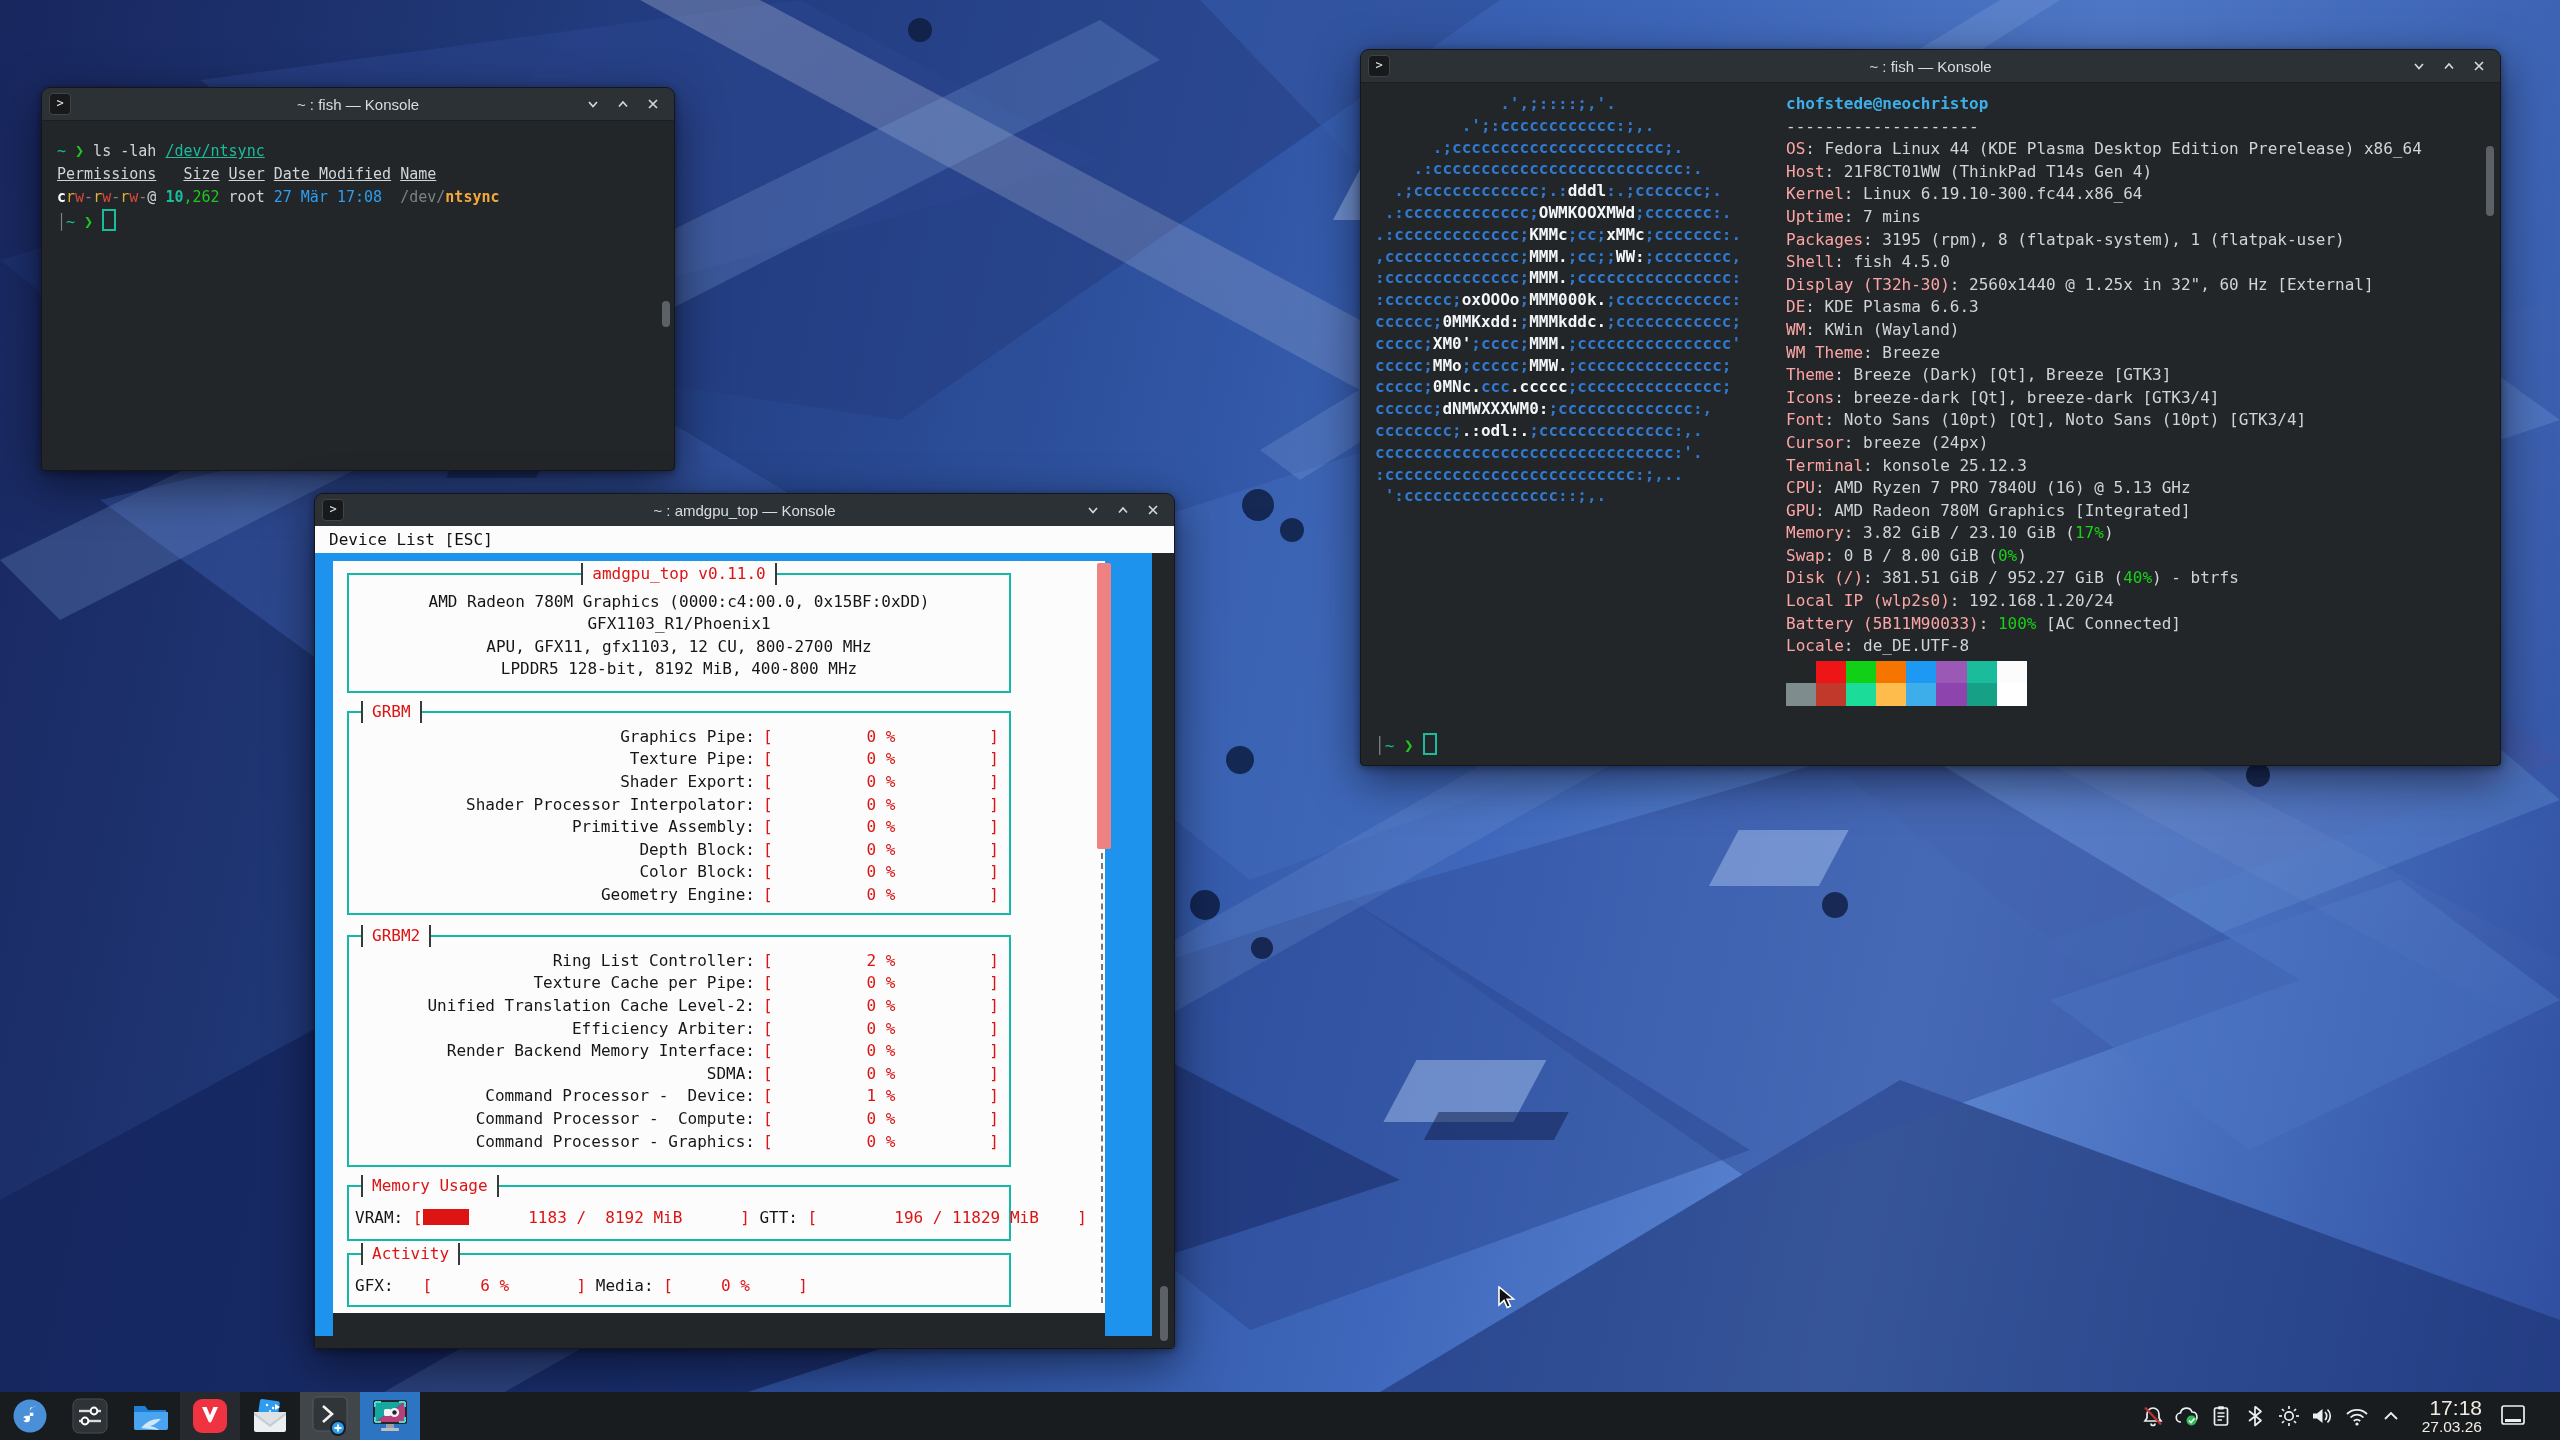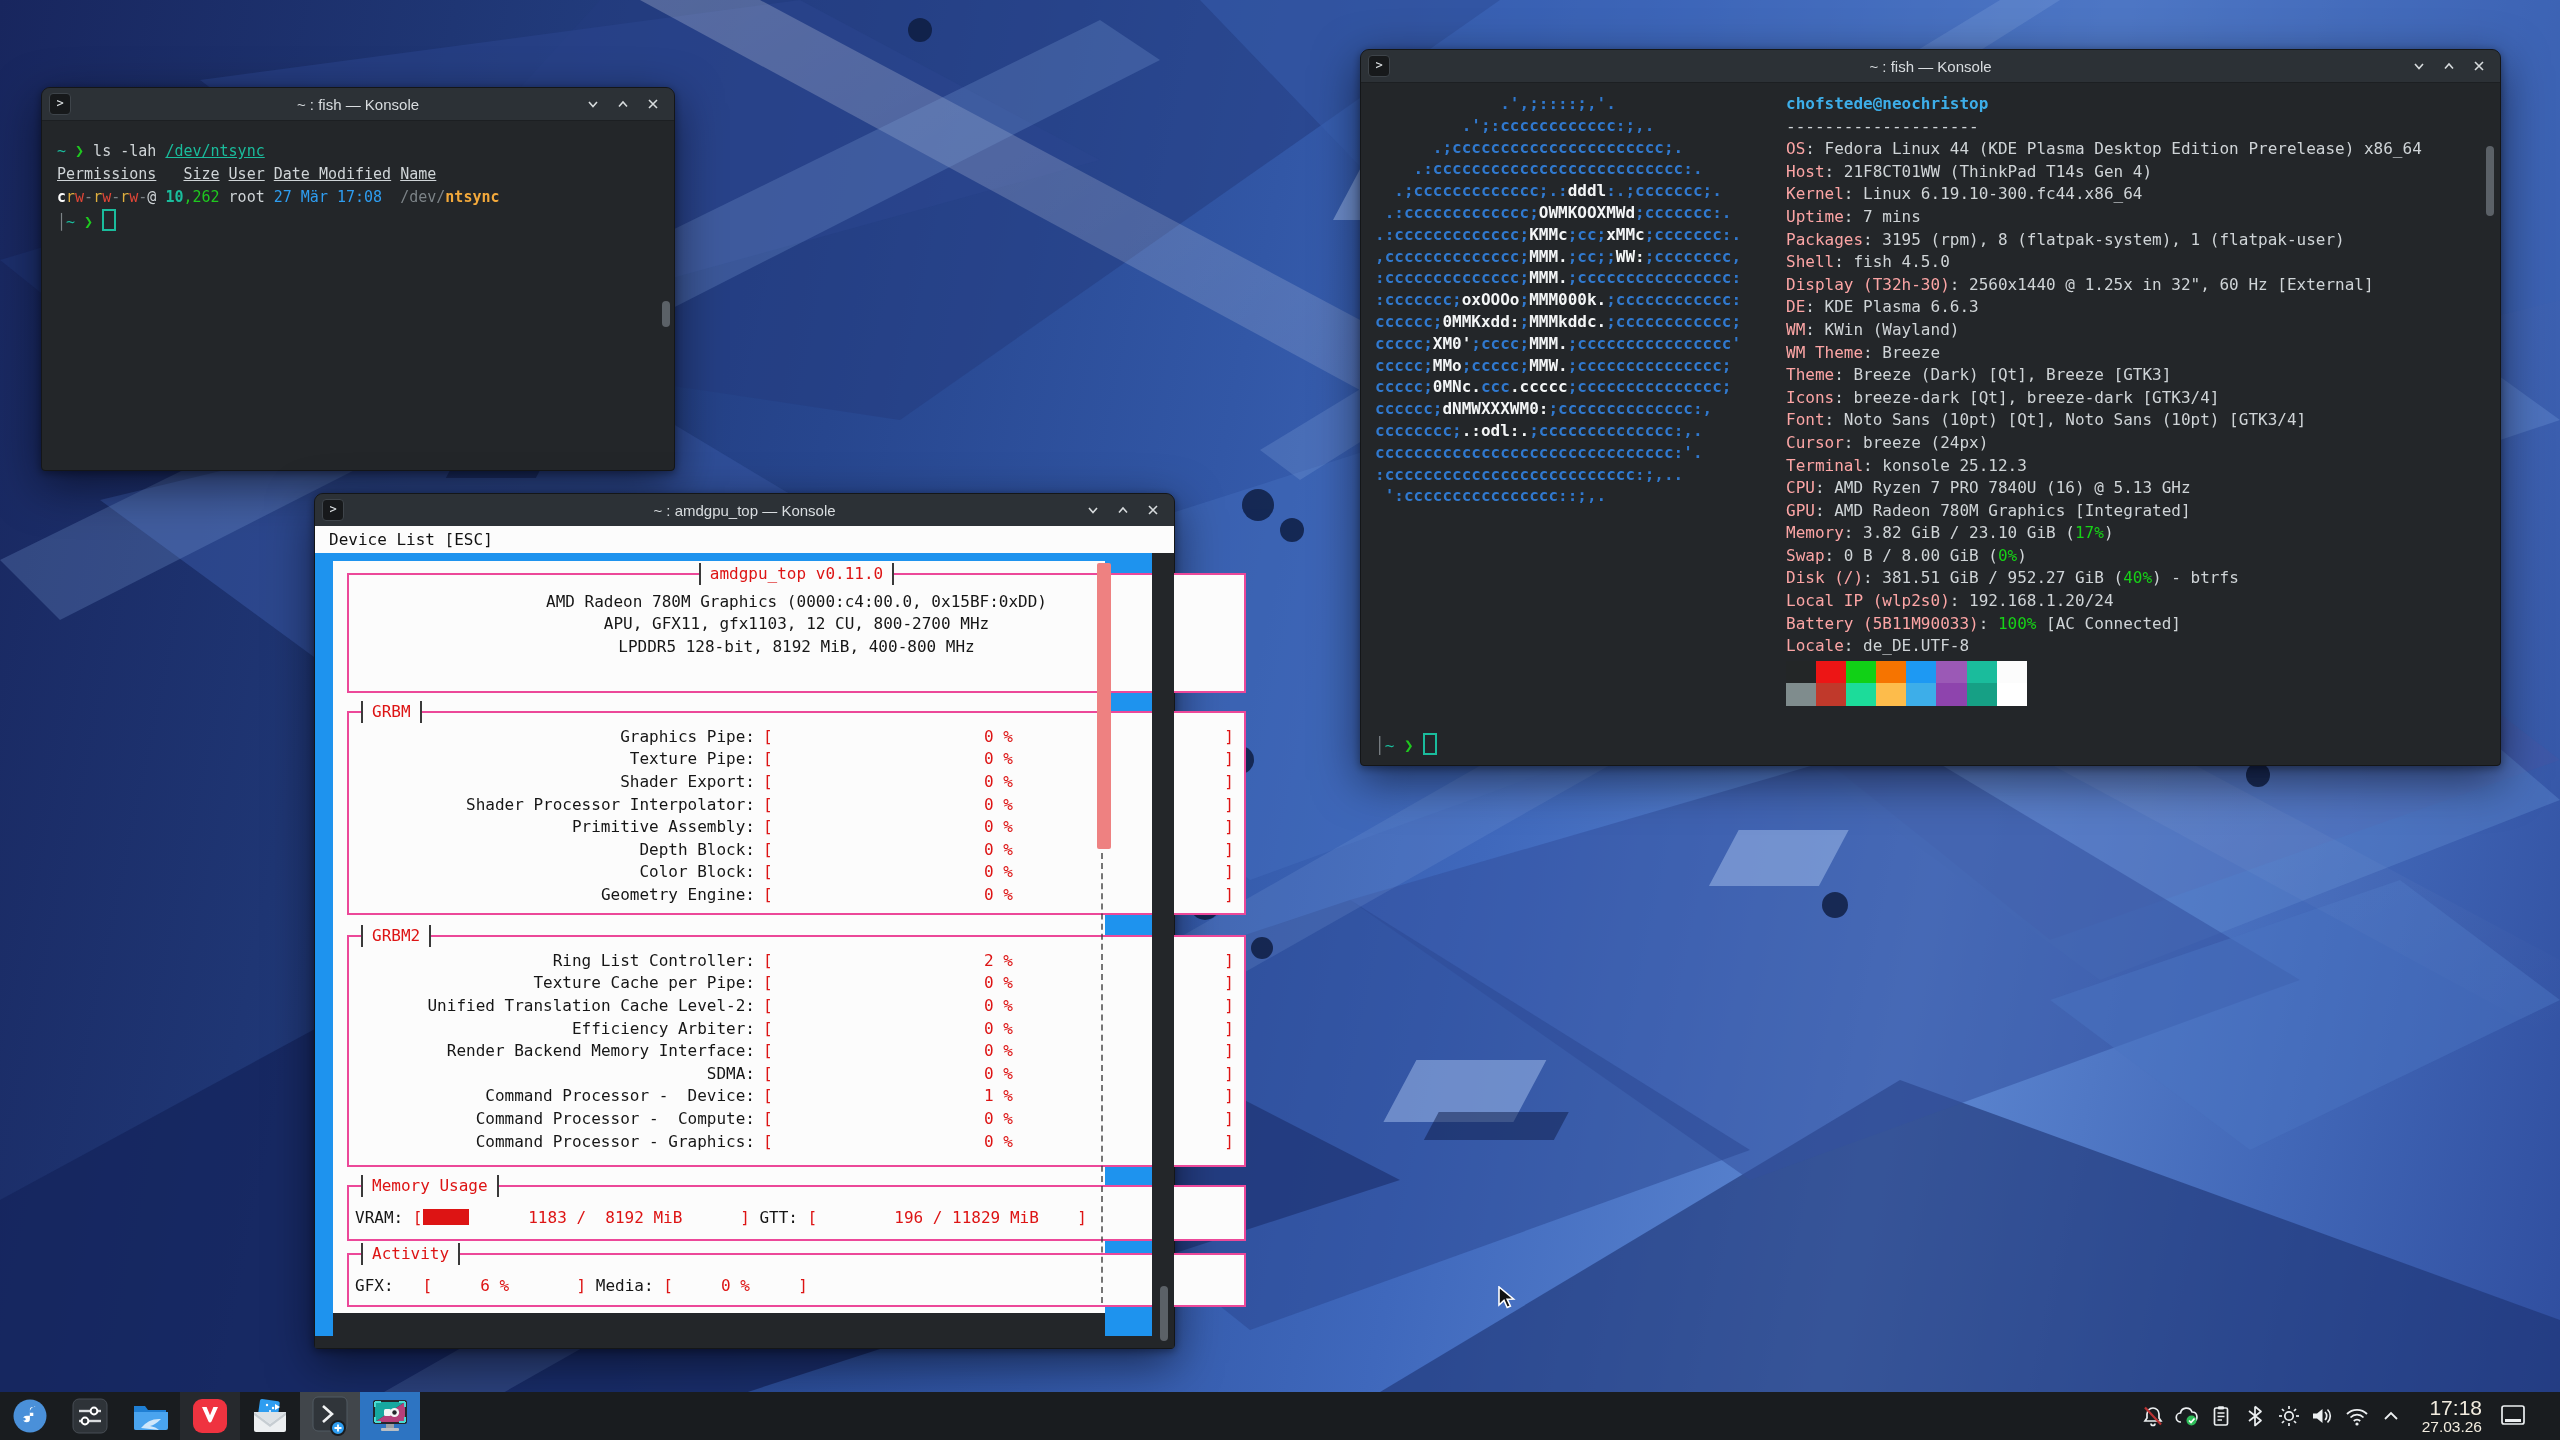--- a/index.html
+++ b/index.html
@@ -48,21 +48,21 @@
   .swatches div{width:30.1px;height:22.4px;}
   .ff-prompt{position:absolute;left:14px;bottom:8px;line-height:22px;}
   
   #win2{left:314px;top:493px;width:859px;height:854px;}
   .devbar{position:absolute;top:32px;left:0;right:0;height:27px;background:#fcfcfc;color:#111;
     font-family:"DejaVu Sans Mono",monospace;font-size:16px;line-height:27px;padding-left:14px;box-sizing:border-box;}
   .tui{position:absolute;top:59px;left:0;right:22px;bottom:0;background:#232629;}
   .tui-blue{position:absolute;top:0;left:0;width:837px;height:783px;background:#1e93ee;}
   .panel{position:absolute;left:18px;top:8px;width:772px;height:752px;background:#fcfcfc;
     font-family:"DejaVu Sans Mono",monospace;font-size:16px;color:#161616;}
-  .abox{position:absolute;left:14px;width:899px;border:2px solid #ec4899;box-sizing:border-box;background:#fcfcfc;}
+  .abox{position:absolute;left:14px;width:664px;border:2px solid #14b8a6;box-sizing:border-box;background:#fcfcfc;}
   .box-chip{position:absolute;top:-12px;background:#fcfcfc;color:#dd1414;padding:0 9px;line-height:22px;
     border-left:2px solid #3a3a3a;border-right:2px solid #3a3a3a;white-space:pre;}
   .chip-c{left:0;right:0;margin:auto;width:max-content;}
   .chip-l{left:12px;}
   .hdr-lines{padding-top:16px;text-align:center;line-height:22.4px;}
   .meter-rows{padding:12px 10px 0 6px;}
   .meter-row{display:flex;height:22.6px;align-items:center;}
   .m-label{width:400px;text-align:right;white-space:pre;color:#161616;flex:none;}
   .m-group{flex:1;display:flex;color:#dd1414;margin-left:8px;white-space:pre;}
   .m-mid{flex:1;text-align:center;}
@@ -190,20 +190,21 @@
   </div>
   <div class="devbar">Device List [ESC]</div>
   <div class="tui">
     <div class="tui-blue">
       <div class="panel">
 
         <div class="abox" style="top:12px;height:120px;">
           <div class="box-chip chip-c">amdgpu_top v0.11.0</div>
           <div class="hdr-lines">
             <div>AMD Radeon 780M Graphics (0000:c4:00.0, 0x15BF:0xDD)</div>
+            <div>GFX1103_R1/Phoenix1</div>
             <div>APU, GFX11, gfx1103, 12 CU, 800-2700 MHz</div>
             <div>LPDDR5 128-bit, 8192 MiB, 400-800 MHz</div>
           </div>
         </div>
 
         <div class="abox" style="top:150px;height:204px;">
           <div class="box-chip chip-l">GRBM</div>
           <div class="meter-rows">
               <div class="meter-row">
                 <span class="m-label">Graphics Pipe:</span>

